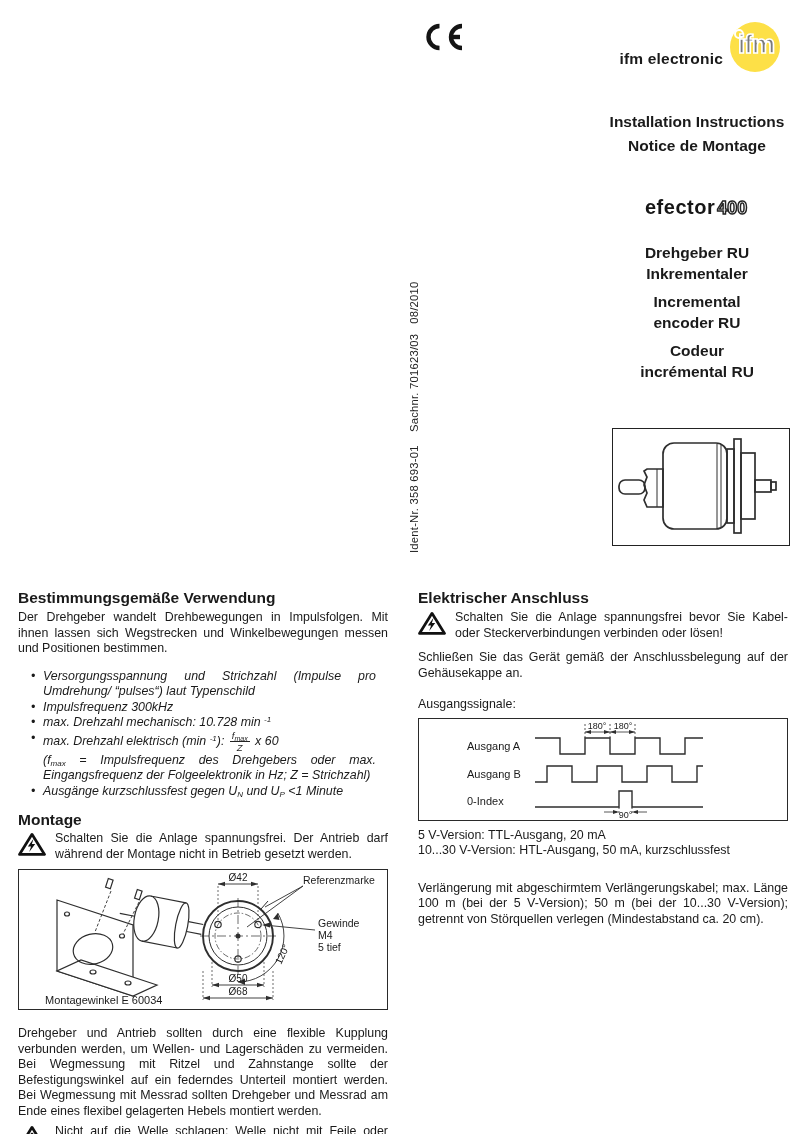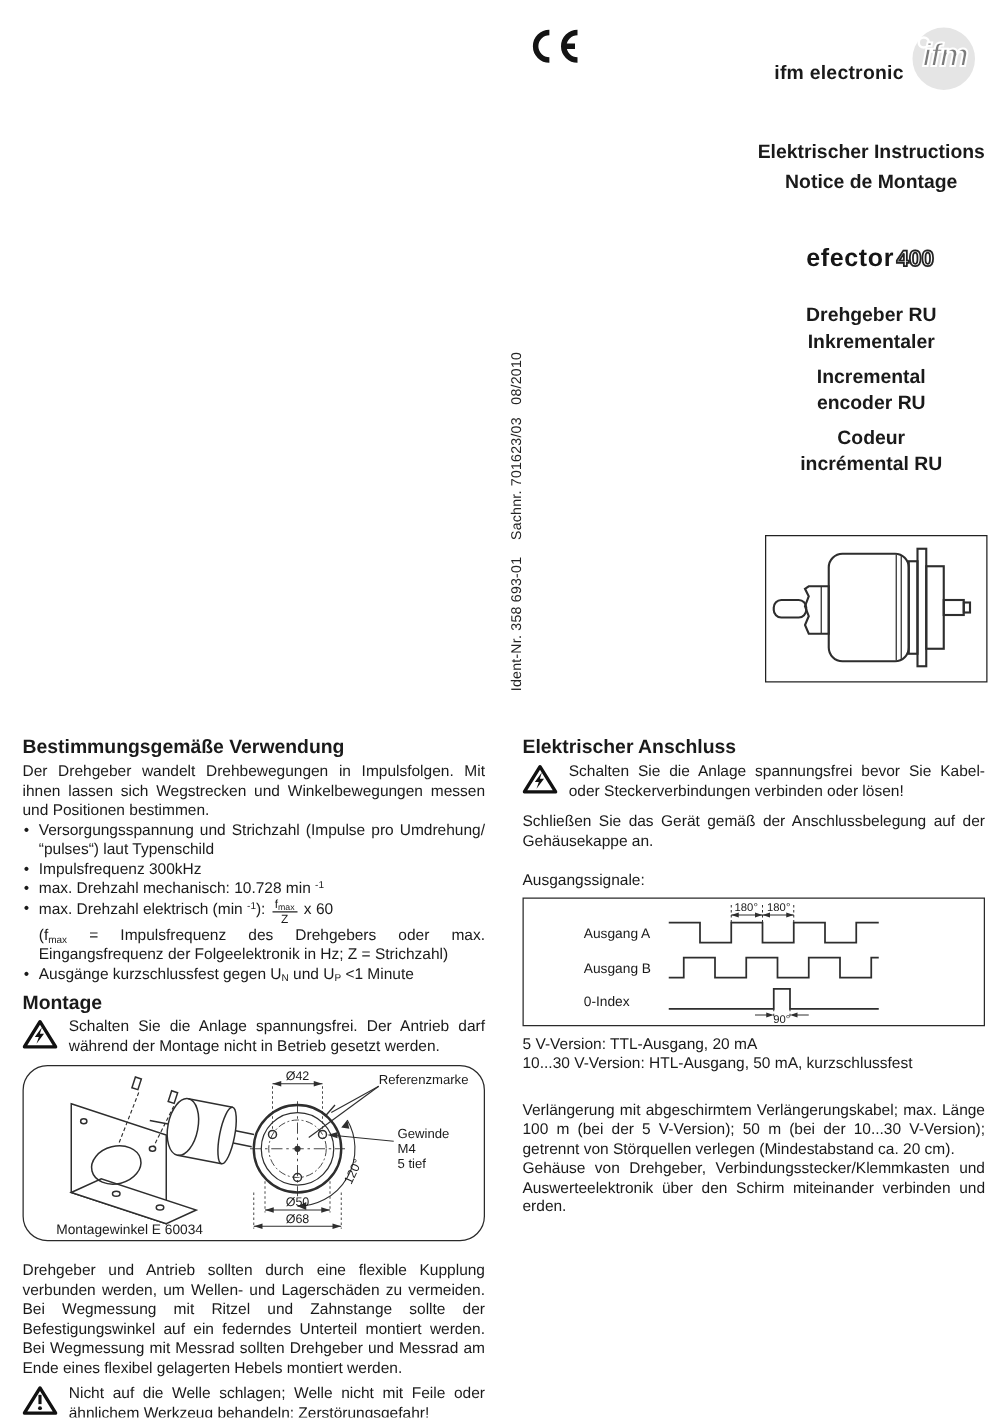--- a/index.html
+++ b/index.html
@@ -6,21 +6,21 @@
   body {
     width:802px; height:1134px; position:relative; overflow:hidden;
     background:#fff; color:#1a1a1a;
     font-family:"Liberation Sans", sans-serif;
     font-size:12.4px; line-height:15.5px;
   }
   
   .ce { position:absolute; left:420px; top:22px; }
   .brand { position:absolute; right:22px; top:22px; display:flex; align-items:flex-end; }
   .brand-text { font-weight:bold; font-size:15.5px; margin:0 7px 6px 0; letter-spacing:.2px; }
-  .ifm-circle { width:50px; height:50px; border-radius:50%; background:#e5e5e5; position:relative;font-style:italic; }
+  .ifm-circle { width:50px; height:50px; border-radius:50%; background:#fde047; position:relative; }
   .ifm-text { position:absolute; left:8px; top:9px; font-size:26px; font-weight:bold; color:#7b7b7b;
               -webkit-text-stroke:1.6px #fff; letter-spacing:-1px; line-height:1; }
   .ifm-dot { position:absolute; left:4px; top:7px; width:6px; height:6px; border:2px solid #fff;
              border-radius:50%; }
   .titles { position:absolute; left:592px; top:110px; width:210px; text-align:center;
             font-weight:bold; font-size:15.5px; line-height:24px; }
   .efector { position:absolute; left:645px; top:200px; white-space:nowrap; }
   .ef-main { font-weight:bold; font-size:20px; letter-spacing:.5px; color:#161616; }
   .ef-400  { font-weight:bold; font-size:18px; color:#fff; -webkit-text-stroke:1.4px #222;
              margin-left:2px; text-shadow:0 0 1px #333; }
@@ -33,34 +33,34 @@
                  border:1.6px solid #222; box-sizing:border-box; }
   
   .col { position:absolute; top:589px; width:370px; text-align:justify; }
   #left-col { left:18px; } #right-col { left:418px; }
   h2 { font-size:15.5px; line-height:18px; margin:0 0 3px; text-align:left; }
   h2.spaced { margin-top:7px; margin-bottom:2px; }
   p { margin:0; }
   .warn { display:flex; gap:9px; margin:0; }
   .warn .wicon { flex:0 0 28px; padding-top:1px; }
   .warn .wtext { flex:1; text-align:justify; }
-  ul.specs { list-style:none; margin:0; padding:0; }
+  ul.specs { list-style:none; margin:12px; padding:0;font-style:italic; }
   ul.specs li { position:relative; padding-left:13px; }
   ul.specs li::before { content:"•"; position:absolute; left:1px; }
   sup { font-size:8px; vertical-align:4px; line-height:0; }
   sub { font-size:8px; vertical-align:-2px; line-height:0; }
   .frac { display:inline-block; text-align:center; vertical-align:-7px; line-height:1;
           font-size:9.5px; margin:0 2px; }
   .frac .num { display:block; border-bottom:1px solid #222; padding:0 2px 1px; }
   .frac .num sub { font-size:7px; }
   .frac .den { display:block; padding-top:1px; }
   .figure { border:1.4px solid #2a2a2a; margin-top:7px; width:370px; box-sizing:border-box;
             background:#fff; }
   .figure svg { display:block; }
-  .fig-mount { margin-top:7px;border-radius:20px; }
+  .fig-mount { margin-top:7px; }
   .mt-para { margin-top:16px; }
   .mt-warn { margin-top:5px; }
   .mt-p1 { margin-top:9px; }
   .signals-label { margin-top:16px; text-align:left; }
   .versions { margin-top:7px; text-align:left; }
   .mt-ext { margin-top:22px; }
   svg text { font-family:"Liberation Sans", sans-serif; fill:#1a1a1a; }
   .stroke-fig { stroke:#2e2e2e; fill:none; }
 </style>
 </head>
@@ -76,21 +76,21 @@
 
 <div class="brand">
   <span class="brand-text">ifm electronic</span>
   <div class="ifm-circle">
     <span class="ifm-dot"></span>
     <span class="ifm-text">ifm</span>
   </div>
 </div>
 
 <div class="titles">
-  <div>Elektrischer Instructions</div>
+  <div>Installation Instructions</div>
   <div>Notice de Montage</div>
 </div>
 
 <div class="efector">
   <span class="ef-main">efector</span><span class="ef-400">400</span>
 </div>
 
 <div class="products">
   <div class="grp">
     <div>Drehgeber RU</div>
@@ -286,14 +286,13 @@
       <text x="206.5" y="99" font-size="9" text-anchor="middle">90°</text>
     </svg>
   </div>
 
   <div class="versions">
     <div>5 V-Version: TTL-Ausgang, 20 mA</div>
     <div>10...30 V-Version: HTL-Ausgang, 50 mA, kurzschlussfest</div>
   </div>
 
   <p class="mt-ext">Verlängerung mit abgeschirmtem Verlängerungskabel; max. Länge 100 m (bei der 5 V-Version); 50 m (bei der 10...30 V-Version); getrennt von Störquellen verlegen (Mindestabstand ca. 20 cm).</p>
-  <p>Gehäuse von Drehgeber, Verbindungsstecker/Klemmkasten und Auswerteelektronik über den Schirm miteinander verbinden und erden.</p>
 </section>
 
 </body></html>

